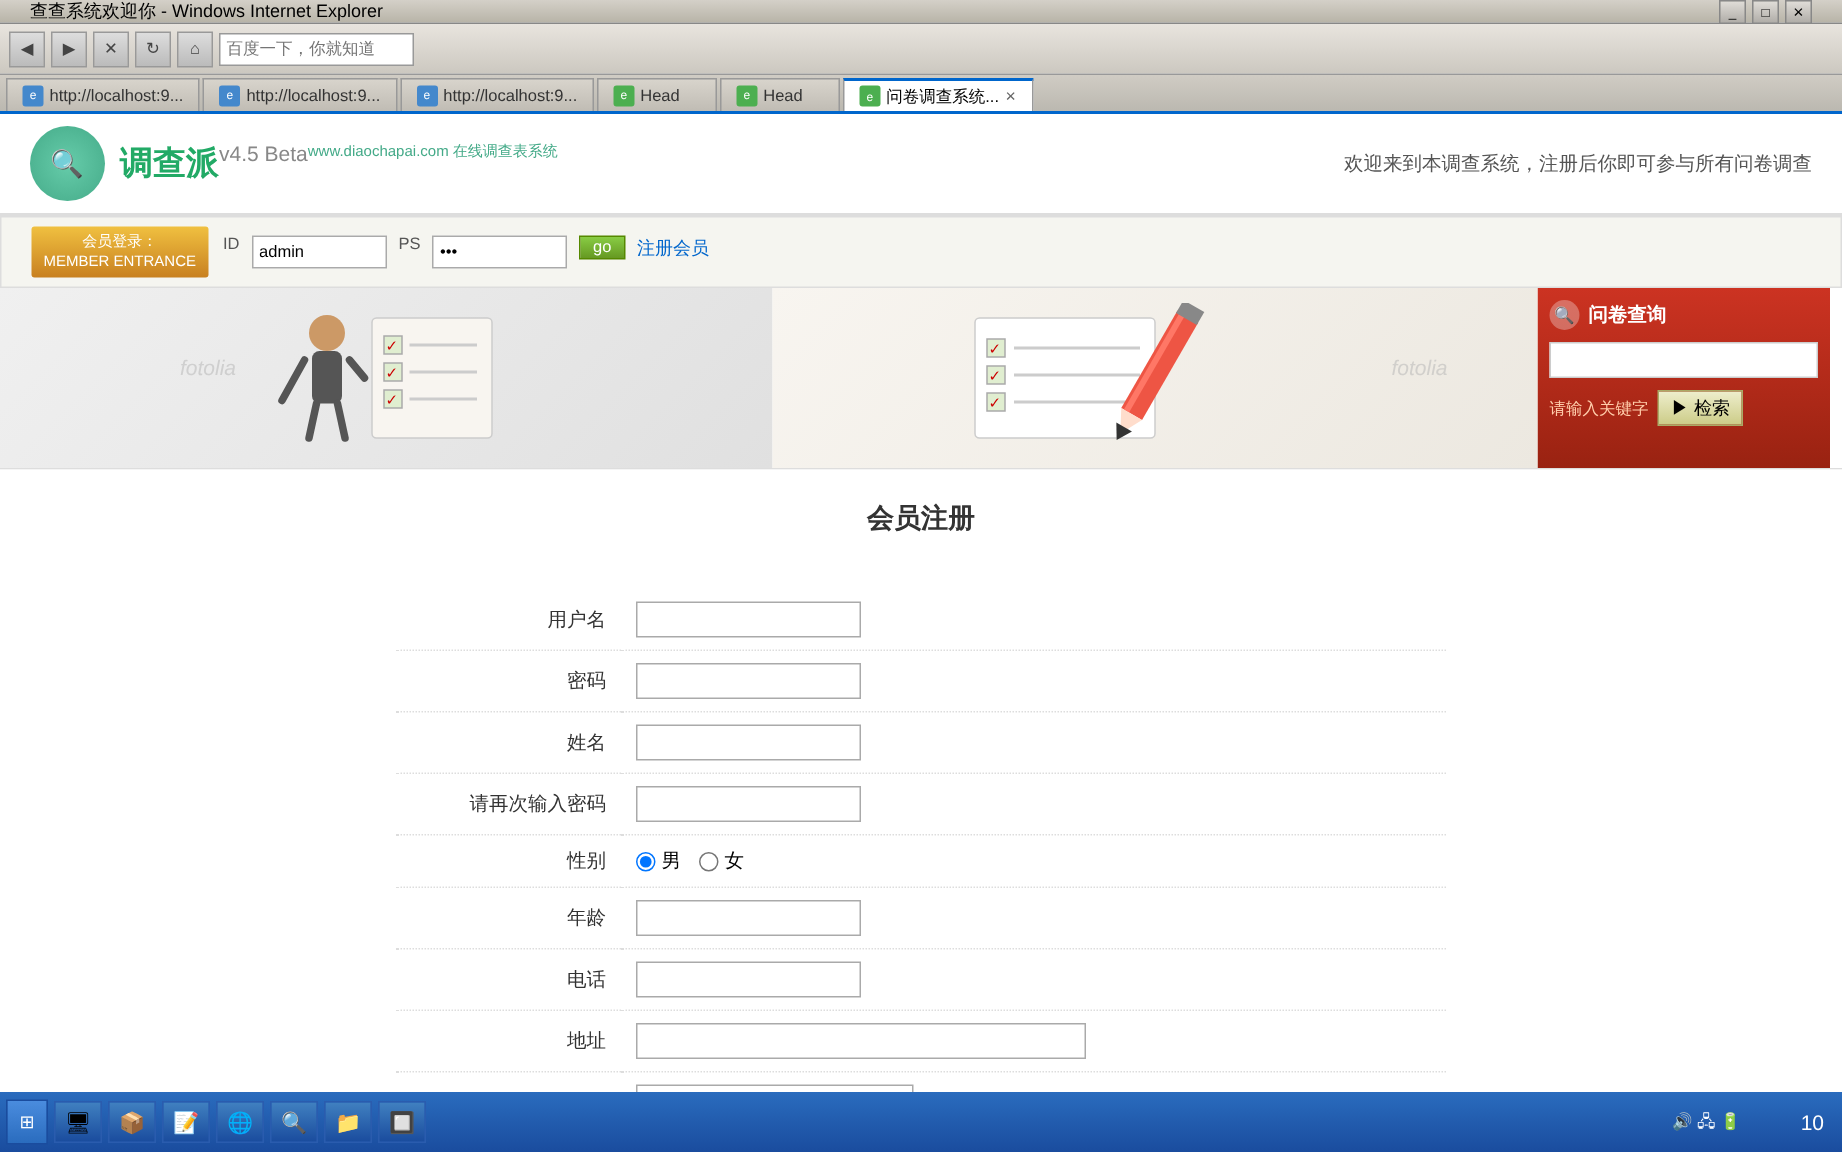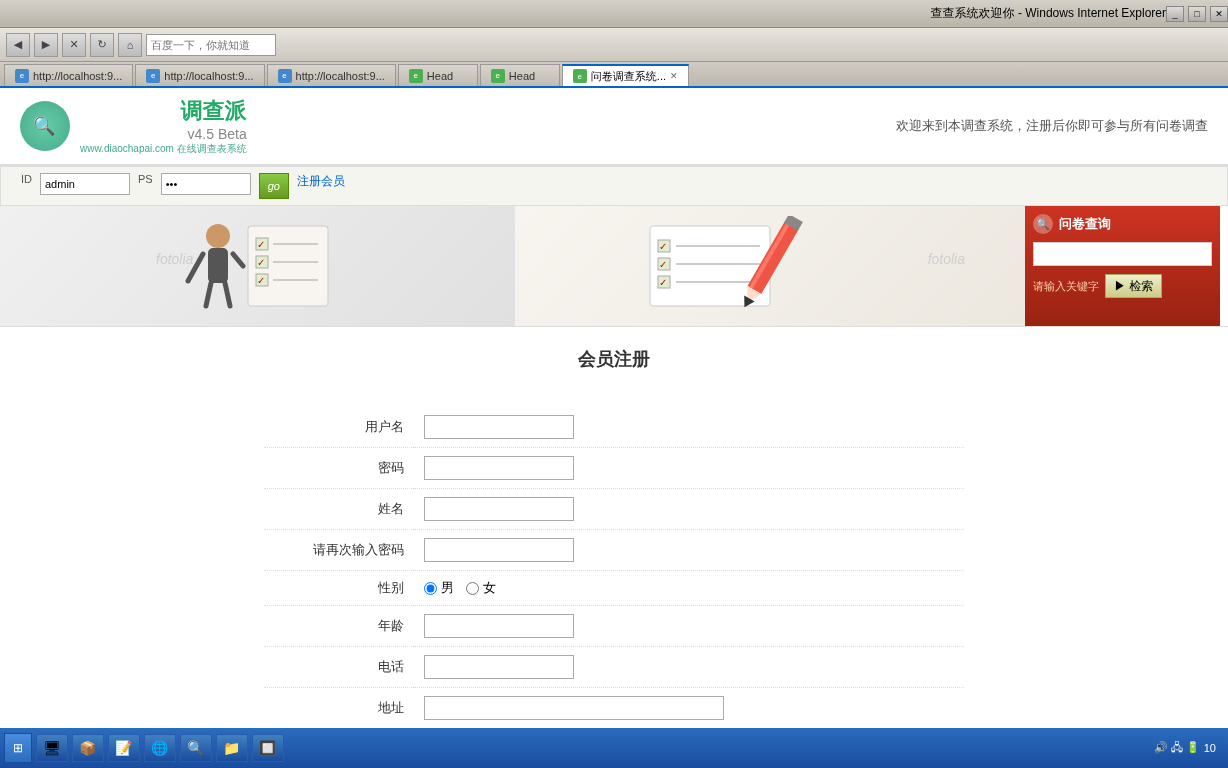--- a/index.html
+++ b/index.html
@@ -1,26 +1,26 @@
 <!DOCTYPE html>
 <html><head>
   <meta charset="utf-8">
   <style>
     * { margin: 0; padding: 0; box-sizing: border-box; }
     body { font-family: Arial, "Microsoft YaHei", sans-serif; font-size: 12px; background: #fff; width: 1228px; }
 
     
     .browser-title-bar {
       background: linear-gradient(to bottom, #d4d0c8, #b8b4a8);
-      height: 28px;
-      display: flex;
-      align-items: center;
-      padding: 0 0;
+      height: 16px;
+      display: flex;
+      align-items: center;
+      padding: 0 20px;
       border-bottom: 1px solid #888;
-      justify-content: flex-end;
+      justify-content: space-between;
     }
     .browser-title-text {
       font-size: 12px;
       color: #000;
     }
     .title-controls {
       display: flex;
       gap: 4px;
     }
     .title-btn {
@@ -150,22 +150,21 @@
     }
     .logo-icon {
       width: 50px; height: 50px;
       background: radial-gradient(circle, #6ca, #4a8);
       border-radius: 50%;
       display: flex; align-items: center; justify-content: center;
       font-size: 18px;
     }
     .logo-text {
       display: flex;
-      flex-direction: column;
-      text-align: right;
+      flex-direction: row;
     }
     .logo-main {
       font-size: 22px;
       font-weight: bold;
       color: #2a6;
     }
     .logo-version {
       font-size: 14px;
       color: #888;
     }
@@ -209,28 +208,27 @@
       color: #555;
     }
     .member-input {
       height: 22px;
       border: 1px solid #aaa;
       padding: 0 4px;
       font-size: 11px;
       width: 90px;
     }
     .login-btn {
-      height: 26px;
+      height: 16px;
       background: linear-gradient(to bottom, #88cc44, #669922);
       border: 1px solid #558800;
       color: white;
       padding: 0 8px;
       font-size: 11px;
       cursor: pointer;
-      font-style: italic;
     }
     .register-link {
       color: #0066cc;
       font-size: 12px;
       cursor: pointer;
       text-decoration: none;
     }
     .banner-left {
       width: 520px;
       background: linear-gradient(135deg, #f0f0f0, #e0e0e0);
@@ -391,30 +389,30 @@
     .taskbar-spacer { flex: 1; }
     .taskbar-tray {
       display: flex;
       align-items: center;
       gap: 4px;
       color: white;
       font-size: 11px;
       padding: 0 8px;
     }
     .tray-time {
-      font-size: 11px;
-      color: white;
+      font-size: 14px;
+      color: white;
+      margin-left: 36px;
     }
 
     .watermark {
       position: absolute;
       color: rgba(180,180,180,0.5);
       font-size: 18px;
       font-style: italic;
-      margin-left: 36px;
     }
     .banner-left, .banner-right-img { position: relative; }
   </style>
 </head>
 <body>
 
 <div class="browser-title-bar">
   <span class="browser-title-text">查查系统欢迎你 - Windows Internet Explorer</span>
   <div class="title-controls">
     <div class="title-btn">_</div>
@@ -470,20 +468,24 @@
       <div class="logo-text">
         <span class="logo-main">调查派</span>
         <span class="logo-version">v4.5 Beta</span>
         <span class="logo-sub">www.diaochapai.com 在线调查表系统</span>
       </div>
     </div>
     <div class="header-slogan">欢迎来到本调查系统，注册后你即可参与所有问卷调查</div>
   </div>
 
   <div class="member-bar">
+    <div class="member-badge">
+      <span>会员登录：</span>
+      <span>MEMBER ENTRANCE</span>
+    </div>
     <div class="member-form">
       <span class="member-label">ID</span>
       <input class="member-input" type="text" value="admin" style="">
       <span class="member-label">PS</span>
       <input class="member-input" type="password" value="●●●" style="">
       <button class="login-btn">go</button>
       <a class="register-link">注册会员</a>
     </div>
   </div>
 

